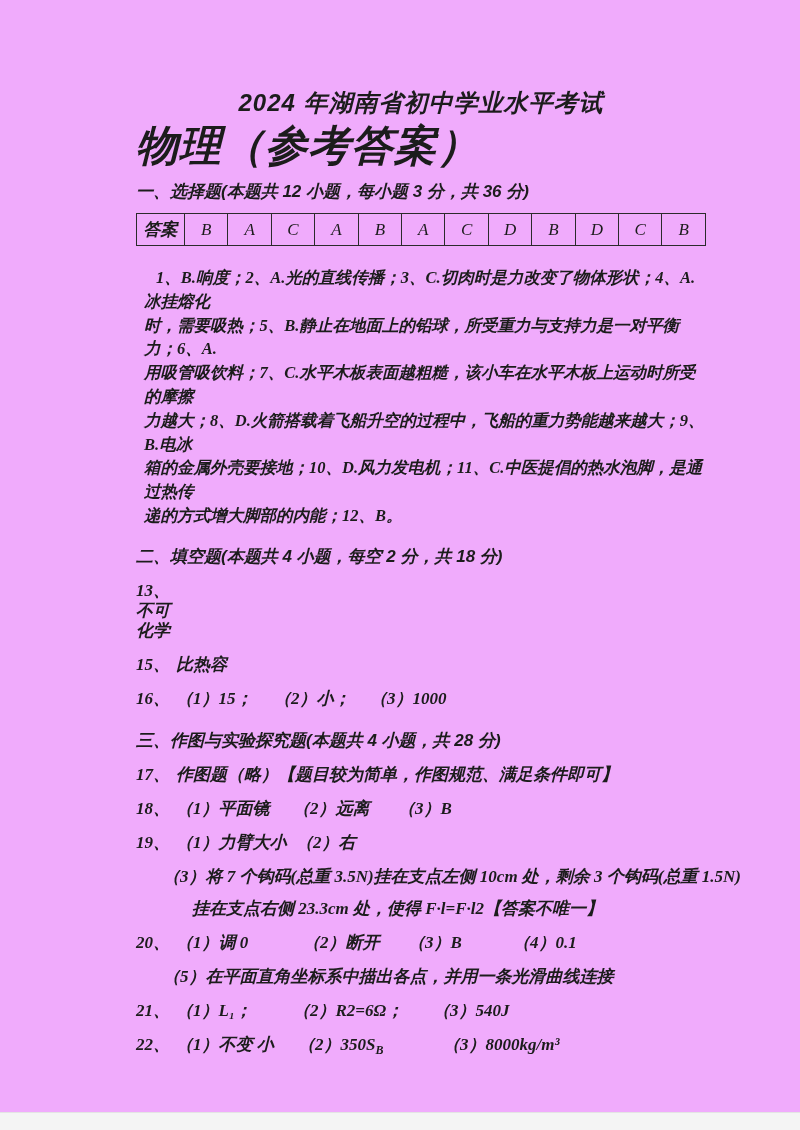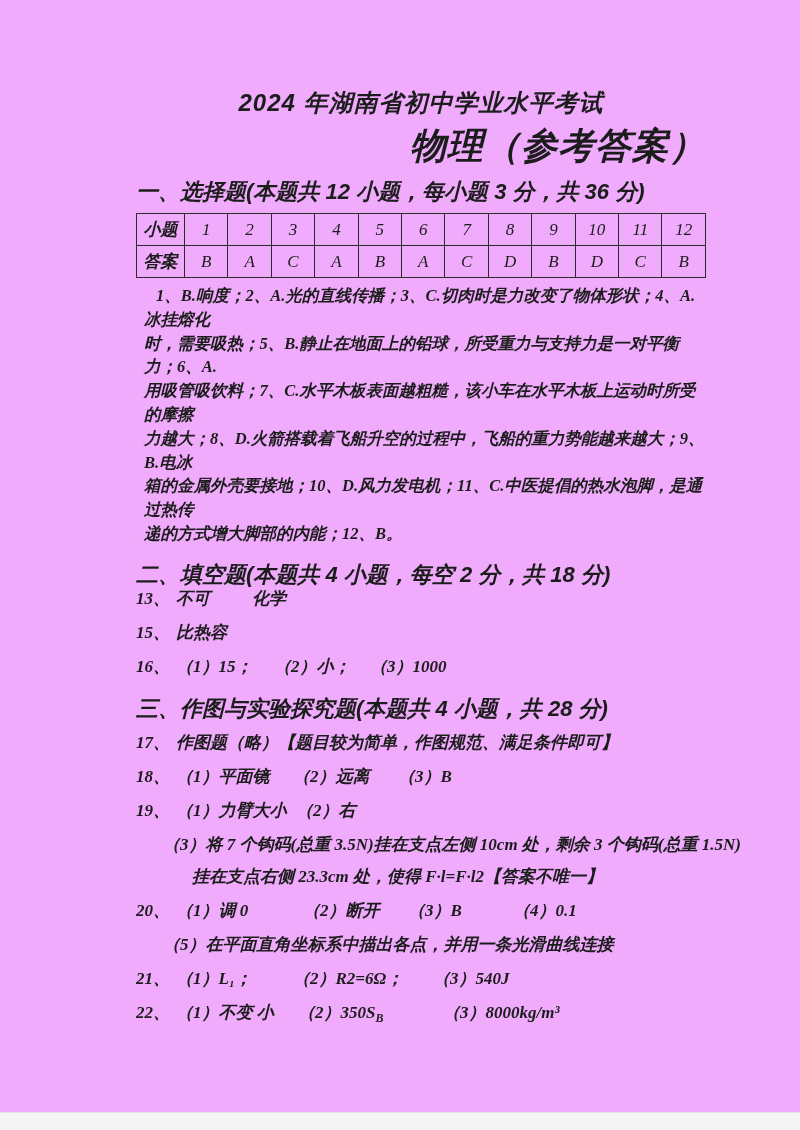--- a/index.html
+++ b/index.html
@@ -22,47 +22,47 @@
   }
   .title-main{
     margin:88px 0 0 0;
     text-align:center;
     font-family:"Liberation Sans", sans-serif;
     font-weight:700;font-size:24px;line-height:30px;
     letter-spacing:1px;
   }
   .title-sub{
     margin:8px 0 0 0;
-    text-align:right;
+    text-align:left;
     font-family:"Liberation Sans", sans-serif;
-    font-weight:700;font-size:36px;line-height:40px;
+    font-weight:700;font-size:42px;line-height:40px;
     letter-spacing:1px;
   }
   .sec-heading{
     font-family:"Liberation Sans", sans-serif;
-    font-weight:700;font-size:22px;line-height:21px;
+    font-weight:700;font-size:17px;line-height:21px;
     margin:15px 0 0 0;
   }
   .sec-gap{margin-top:21px;}
   table.answer-table{
     border-collapse:collapse;
     width:570px;
     margin-top:11px;
     table-layout:fixed;
   }
   table.answer-table td{
     border:1.6px solid #2b2b2b;
     height:31px;
     text-align:center;
     font-size:17px;
     padding:0;
   }
   table.answer-table td.hd{width:47px;font-family:"Liberation Sans", sans-serif;font-weight:600;}
   .para{
-    margin-top:6px;
+    margin-top:20px;
     padding-left:8px;
     font-size:16.5px;
     line-height:23.8px;
     font-weight:600;
   }
   .para .first{text-indent:12px;}
   .line{
     display:flex;
     align-items:baseline;
     font-size:17px;
@@ -88,35 +88,20 @@
 <div class="page">
   <div class="content">
 
     <h1 class="title-main">2024 年湖南省初中学业水平考试</h1>
     <h2 class="title-sub">物理（参考答案）</h2>
 
     <div class="sec-heading">一、选择题(本题共 12 小题，每小题 3 分，共 36 分)</div>
 
     <table class="answer-table">
       <tbody>
-          <tr>
-        <td class="hd">小题</td>
-        <td>1</td>
-        <td>2</td>
-        <td>3</td>
-        <td>4</td>
-        <td>5</td>
-        <td>6</td>
-        <td>7</td>
-        <td>8</td>
-        <td>9</td>
-        <td>10</td>
-        <td>11</td>
-        <td>12</td>
-      </tr>
       <tr>
         <td class="hd">答案</td>
         <td>B</td>
         <td>A</td>
         <td>C</td>
         <td>A</td>
         <td>B</td>
         <td>A</td>
         <td>C</td>
         <td>D</td>
@@ -132,21 +117,21 @@
       <div class="first">1、B.响度；2、A.光的直线传播；3、C.切肉时是力改变了物体形状；4、A.冰挂熔化</div>
       <div>时，需要吸热；5、B.静止在地面上的铅球，所受重力与支持力是一对平衡力；6、A.</div>
       <div>用吸管吸饮料；7、C.水平木板表面越粗糙，该小车在水平木板上运动时所受的摩擦</div>
       <div>力越大；8、D.火箭搭载着飞船升空的过程中，飞船的重力势能越来越大；9、B.电冰</div>
       <div>箱的金属外壳要接地；10、D.风力发电机；11、C.中医提倡的热水泡脚，是通过热传</div>
       <div>递的方式增大脚部的内能；12、B。</div>
     </div>
 
     <div class="sec-heading sec-gap" style="margin-top:18px;">二、填空题(本题共 4 小题，每空 2 分，共 18 分)</div>
 
-    <div class="line" style="margin-top:4px;">
+    <div class="line" style="margin-top:14px;flex-direction:column;">
       <span class="num">13、</span>
       <span class="p mw76">不可</span>
       <span class="p">化学</span>
     </div>
     <div class="line">
       <span class="num">15、</span>
       <span class="p mw76">比热容</span>
     </div>
     <div class="line">
       <span class="num">16、</span>

